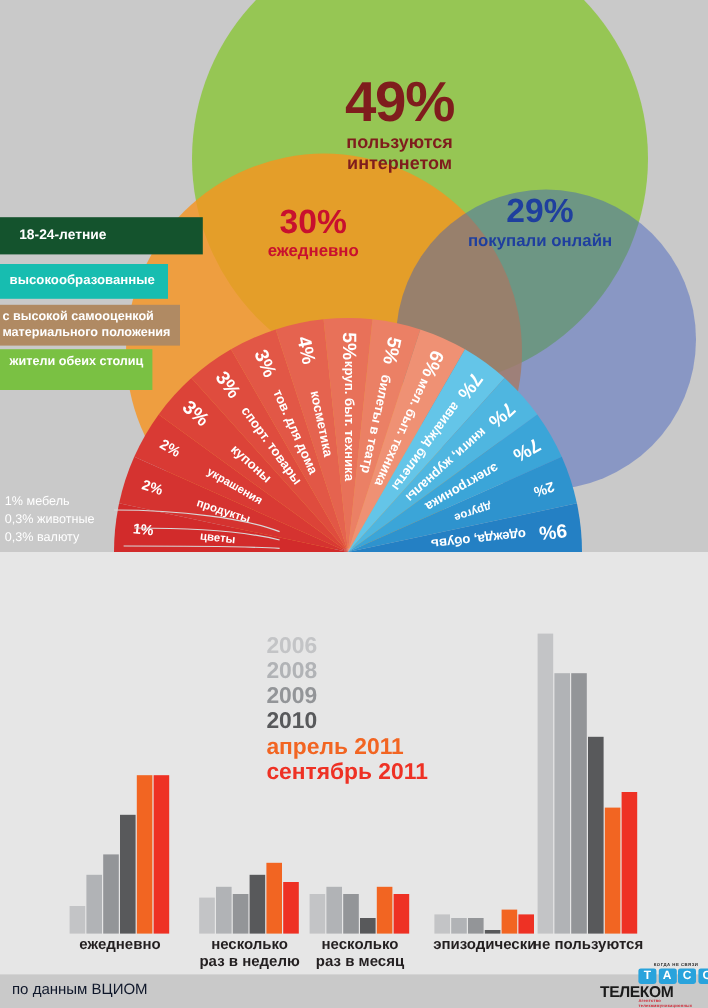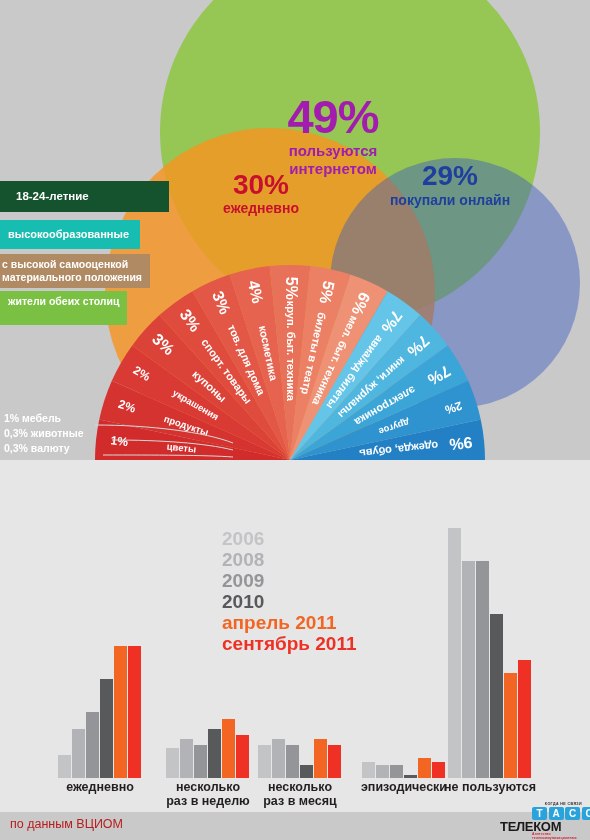--- a/index.html
+++ b/index.html
@@ -26,50 +26,50 @@
   .lead .l3{font-size:19px;}
 
   .tagbox{position:absolute;left:0;color:#fff;font-weight:bold;box-sizing:border-box;}
   .tag1{top:181px;width:169px;height:31px;background:#14532d;font-size:11.5px;padding:9px 0 0 16px;}
   .tag2{top:220px;width:140px;height:29px;background:#17bdb0;font-size:11px;padding:8px 0 0 8px;}
   .tag3{top:254px;width:150px;height:34px;background:#b08a63;font-size:10.5px;line-height:13px;padding:4px 0 0 2px;}
   .tag4{top:291px;width:127px;height:34px;background:#7ac143;font-size:10.5px;line-height:13px;padding:4px 0 0 8px;}
 
   
   .vlabel{position:absolute;text-align:center;}
-  .v49{left:243px;top:60px;width:180px;color:#a21caf;margin-top:32px;}
+  .v49{left:243px;top:60px;width:180px;color:#7f1d1d;}
   .v49 .num{font-size:47px;font-weight:bold;line-height:50px;letter-spacing:-1px;}
   .v49 .txt{font-size:15px;font-weight:bold;line-height:18px;}
   .v30{left:196px;top:170px;width:130px;color:#c8102e;}
   .v30 .num{font-size:28px;font-weight:bold;line-height:30px;}
   .v30 .txt{font-size:14px;font-weight:bold;line-height:17px;}
   .v29{left:385px;top:160px;width:130px;color:#1f3f9e;}
   .v29 .num{font-size:28px;font-weight:bold;line-height:32px;text-align:center;}
   .v29 .txt{font-size:14px;font-weight:bold;line-height:17px;}
 
   
   .fan{position:absolute;left:0;top:0;width:590px;height:460px;}
 
   
-  .callouts{position:absolute;left:4px;top:411px;width:150px;color:#fff;font-size:10.5px;line-height:15px;font-weight:bold;}
+  .callouts{position:absolute;left:4px;top:411px;width:150px;color:#fff;font-size:10.5px;line-height:15px;font-weight:normal;}
 
   
   .bottom-panel{position:absolute;left:0;top:460px;width:590px;height:352px;background:#e6e6e6;}
 
   .legend{position:absolute;left:222px;top:68px;line-height:21px;font-weight:bold;font-size:19px;}
   .legend div{white-space:nowrap;}
 
   .bars{position:absolute;left:0;top:0;width:590px;height:380px;}
   .group{position:absolute;bottom:62px;}
   .group .barrow{display:flex;align-items:flex-end;height:250px;}
   .bar{width:13px;margin-right:1px;}
   .glabel{position:absolute;top:252px;left:50%;transform:translateX(-50%);
           text-align:center;font-size:12.5px;font-weight:bold;color:#231f20;line-height:14px;white-space:nowrap;}
 
-  .source{position:absolute;left:10px;top:357px;font-size:12.5px;color:#b91c1c;}
+  .source{position:absolute;left:10px;top:357px;font-size:12.5px;color:#0f172a;}
 
   
   .logo{position:absolute;left:498px;top:802px;width:86px;height:34px;}
   .logo .kogda{position:absolute;right:2px;top:0;font-size:3.6px;color:#2b2b2b;letter-spacing:.4px;font-weight:bold;}
   .logo .tass{position:absolute;left:34px;top:5px;display:flex;}
   .logo .tass span{display:inline-block;width:15px;height:13px;background:#29a3dc;color:#fff;
         font-size:10px;font-weight:bold;text-align:center;line-height:13px;margin-right:1.5px;border-radius:2px;}
   .logo .telecom{position:absolute;left:2px;top:17px;font-size:13px;font-weight:bold;color:#1a1a1a;letter-spacing:-.3px;}
   .logo .tagline{position:absolute;left:34px;top:30px;font-size:3.4px;color:#d11f2e;letter-spacing:.2px;font-weight:bold;}
 </style>

